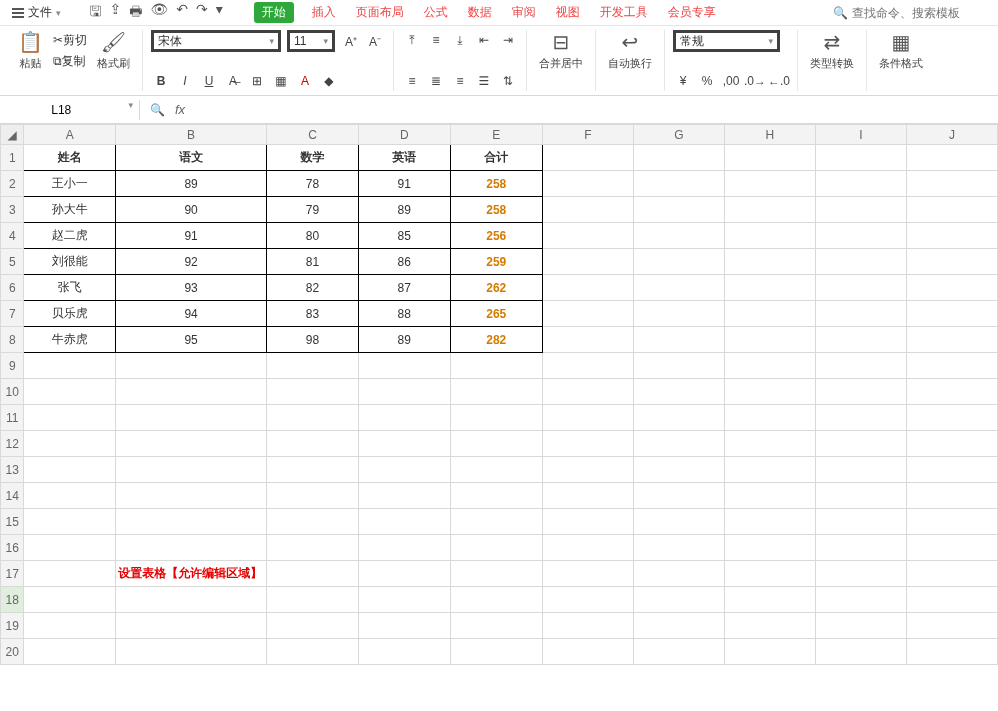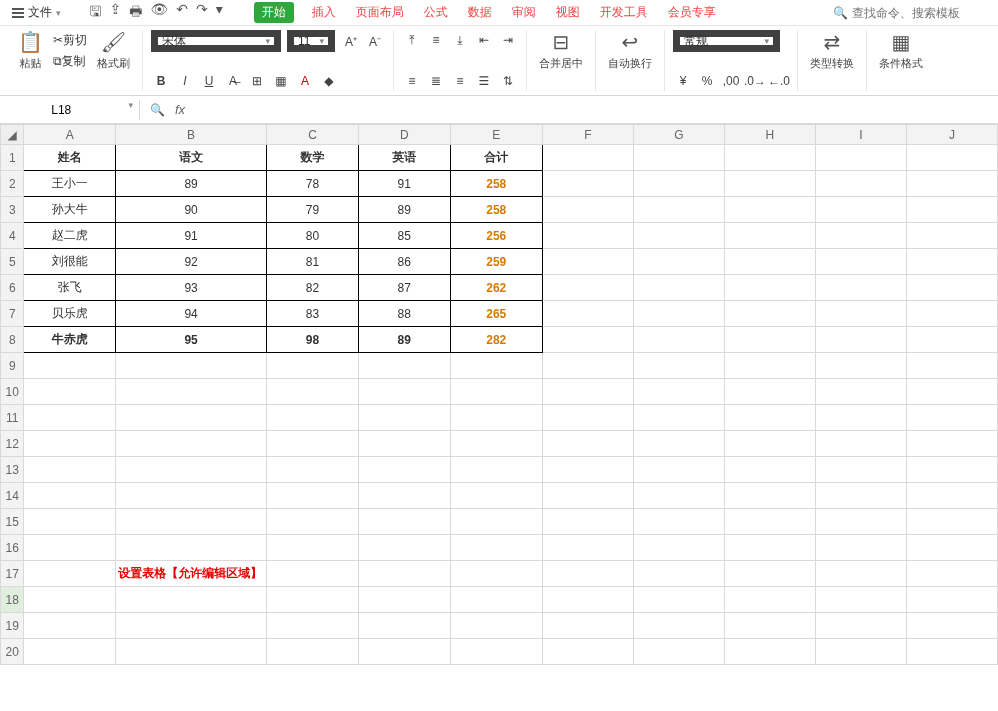--- a/index.html
+++ b/index.html
@@ -20,21 +20,21 @@
 .menubar .search input { border:none; outline:none; font-size:12px; color:#666; width:140px; }
 
 
 .ribbon { display:flex; align-items:stretch; height:70px; background:#fff; border-bottom:1px solid #d8d8d8; padding:4px 6px; }
 .group { display:flex; flex-direction:column; justify-content:space-between; padding:0 8px; border-right:1px solid #e6e6e6; }
 .group:last-child { border-right:none; }
 .grow { display:flex; align-items:center; gap:6px; }
 .bigbtn { display:flex; flex-direction:column; align-items:center; justify-content:center; gap:2px; cursor:pointer; padding:0 4px; font-size:11px; color:#444; }
 .bigbtn .ic { font-size:20px; color:#555; }
 .smallrow { display:flex; align-items:center; gap:6px; }
-.sel { border:7px solid #404040; height:22px; background:#fff; display:flex; align-items:center; padding:0 4px; font-size:12px; color:#333; }
+.sel { border:3px solid #404040; height:22px; background:#fff; display:flex; align-items:center; padding:0 4px; font-size:12px; color:#333; }
 .sel .dd { margin-left:auto; color:#888; font-size:9px; padding-left:6px; }
 .fontname { width:130px; }
 .fontsize { width:48px; }
 .fmtbtns { display:flex; gap:4px; }
 .fmtbtns .b { width:20px; height:20px; display:flex; align-items:center; justify-content:center; cursor:pointer; color:#444; border:1px solid transparent; }
 .numfmt { width:107px; }
 
 
 .fbar { display:flex; align-items:center; height:28px; border-bottom:1px solid #d8d8d8; }
 .namebox { width:140px; border-right:1px solid #d8d8d8; display:flex; }
@@ -51,21 +51,21 @@
 table.sheet thead th { background:#f3f3f3; color:#666; font-weight:normal; height:20px; text-align:center; }
 table.sheet thead th.corner { background:#eee; width:24px; }
 table.sheet tbody th { background:#f3f3f3; color:#666; font-weight:normal; width:24px; text-align:center; height:26px; }
 table.sheet td { height:26px; text-align:center; padding:0 4px; }
 .colw { width:96px; }
 
 .databorder { border:1px solid #000 !important; }
 .thickL { border-left:1.5px solid #000 !important; }
 .thickR { border-right:1.5px solid #000 !important; }
 .thickT { border-top:1.5px solid #000 !important; }
-.thickB { border-bottom:1.5px solid #000 !important;font-weight:bold; }
+.thickB { border-bottom:1.5px solid #000 !important; }
 .hdrcell { font-weight:bold; }
 .sumcell { color:#d47b00; font-weight:bold; }
 .annot { color:#e60000; font-weight:bold; text-align:left !important; padding-left:2px !important; }
 tbody th.selhdr, thead th.selhdr { background:#dfeedd !important; color:#2ea83a; }
 </style>
 </head>
 <body>
 
 <div class="menubar">
   <div class="file-btn">

